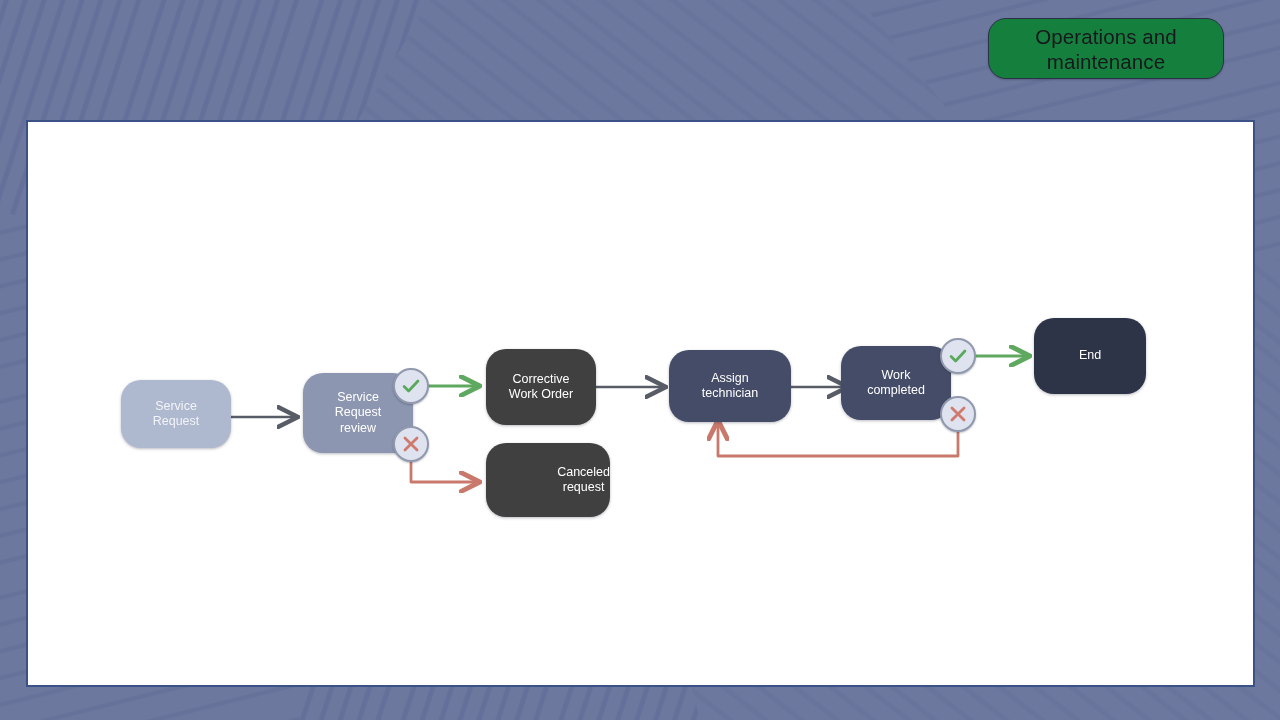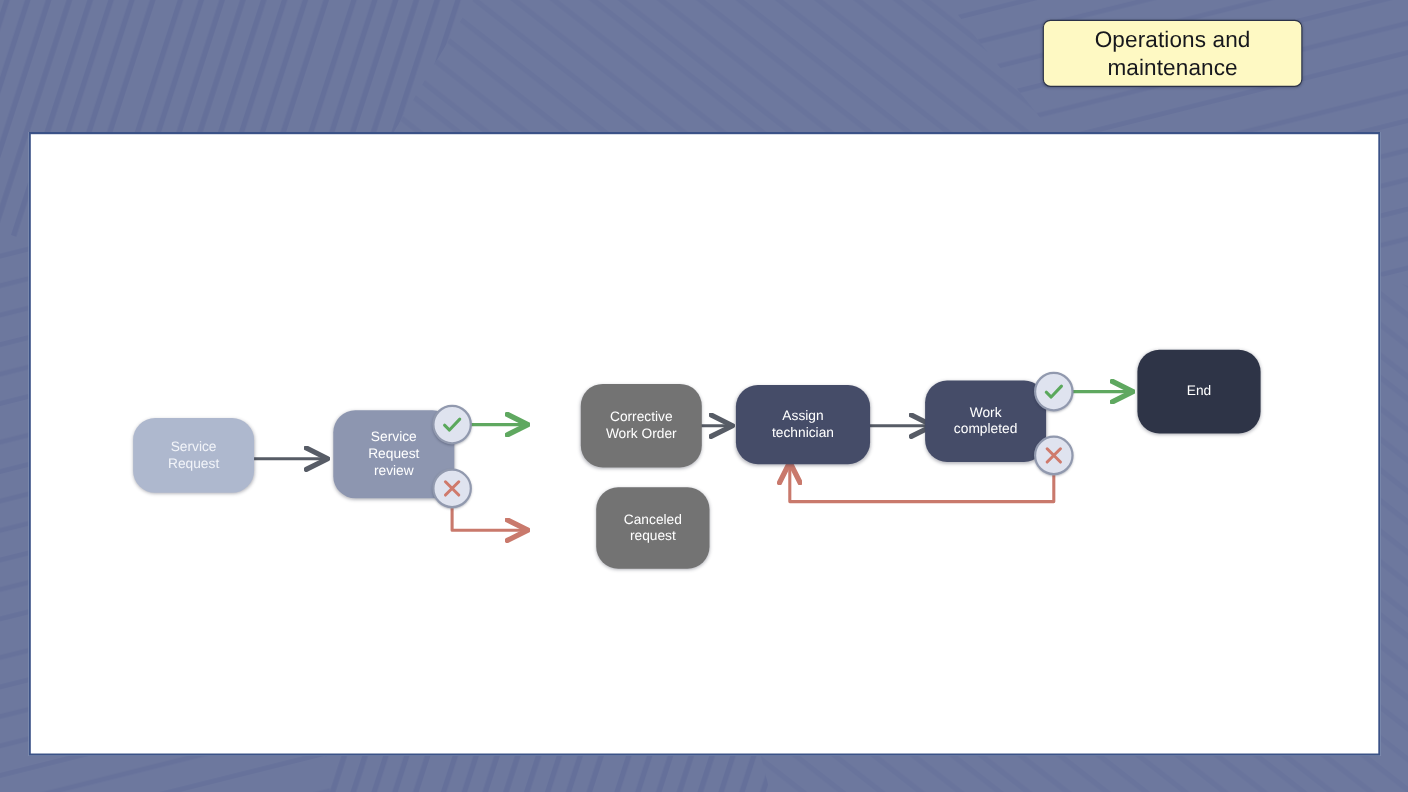--- a/index.html
+++ b/index.html
@@ -24,27 +24,27 @@
   
   #bg-texture {
     position: absolute;
     inset: 0;
     opacity: 1;
   }
 
   
   #title-plate {
     position: absolute;
-    left: 948px;
+    left: 988px;
     top: 18px;
     width: 234px;
     height: 59px;
-    background: #fef9c3;
+    background: #15803d;
     border: 1.6px solid #2b3248;
-    border-radius: 7px;
+    border-radius: 18px;
     display: flex;
     align-items: center;
     justify-content: center;
     box-shadow: 0 1px 2px rgba(20,26,45,.25);
   }
   #title-plate .title-text {
     color: #17181d;
     font-size: 20.5px;
     line-height: 25px;
     text-align: center;
@@ -75,21 +75,21 @@
     text-align: center;
     color: #ffffff;
     font-size: 12.5px;
     line-height: 15.5px;
     white-space: pre-line;
     box-shadow: 0 1px 3px rgba(25,30,50,.30);
     z-index: 3;
   }
   .node.tone-light  { background: #aeb8ce; color: #f2f4f9; }
   .node.tone-mid    { background: #8d96b0; }
-  .node.tone-slate  { background: #737373; margin-left: 42px; }
+  .node.tone-slate  { background: #404040; }
   .node.tone-dark   { background: #454c68; }
   .node.tone-black  { background: #2e3447; }
 
   
   #wires {
     position: absolute;
     left: 0;
     top: 0;
     width: 1229px;
     height: 567px;
@@ -240,21 +240,21 @@
       <span>Service
 Request
 review</span>
     </div>
 
     <div class="node tone-slate" style="left:458px; top:227px; width:110px; height:76px;">
       <span>Corrective
 Work Order</span>
     </div>
 
-    <div class="node tone-slate" style="left:472px; top:321px; width:103px; height:74px;">
+    <div class="node tone-slate" style="left:458px; top:321px; width:124px; height:74px;justify-content:flex-end;">
       <span>Canceled
 request</span>
     </div>
 
     <div class="node tone-dark" style="left:641px; top:228px; width:122px; height:72px;">
       <span>Assign
 technician</span>
     </div>
 
     <div class="node tone-dark" style="left:780px; top:224px; width:110px; height:74px;margin-left:33px;">

